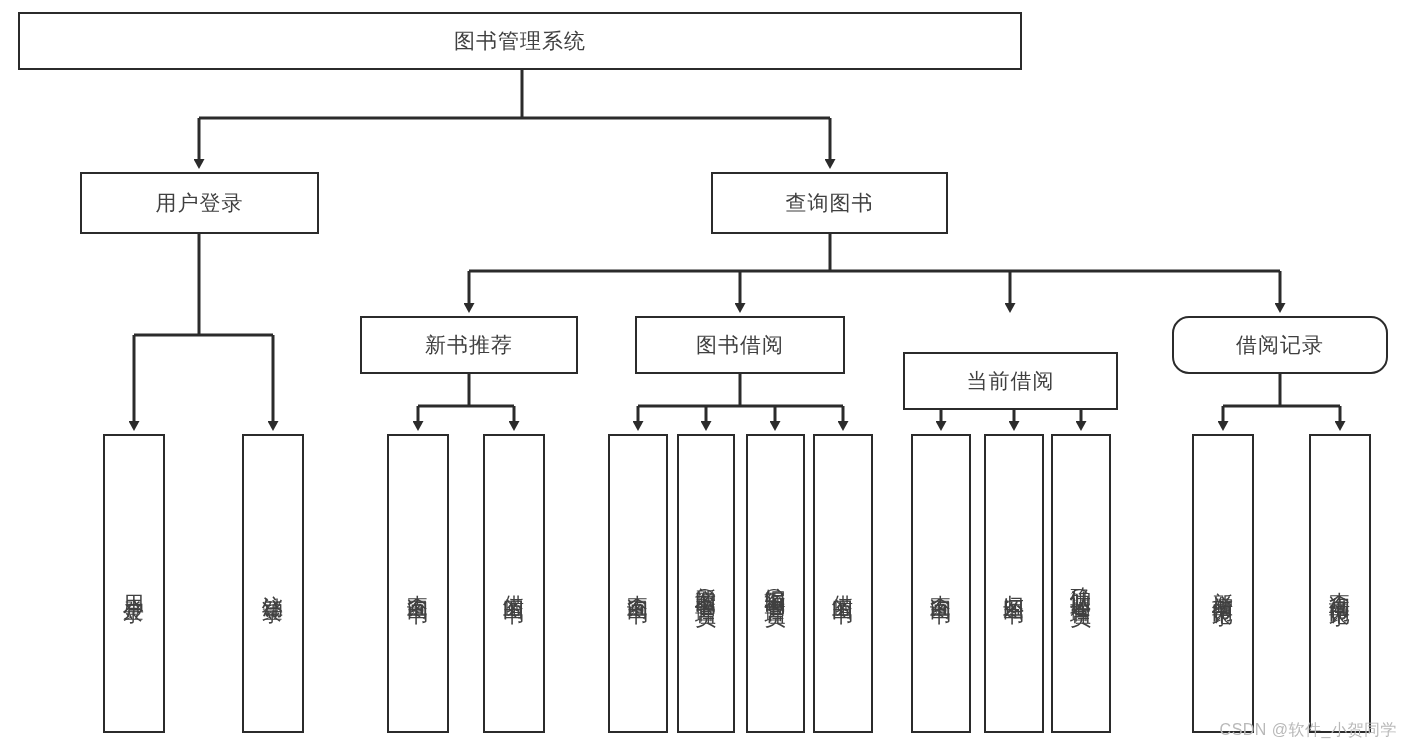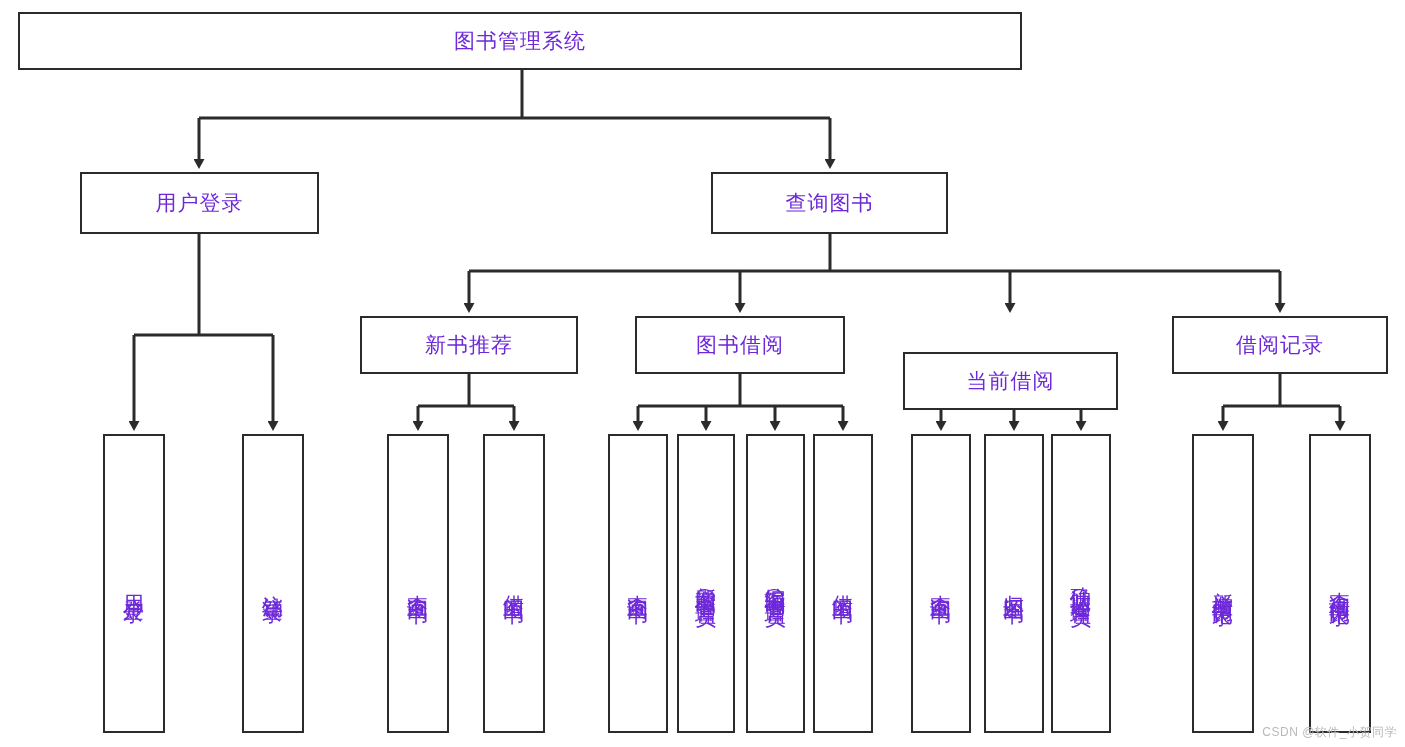--- a/index.html
+++ b/index.html
@@ -23,21 +23,21 @@
     height: 747px;
   }
   .node {
     position: absolute;
     box-sizing: border-box;
     border: 2px solid #2b2b2b;
     background: #ffffff;
     display: flex;
     align-items: center;
     justify-content: center;
-    color: #6d28d9;
+    color: #404040;
   }
   .node.horiz {
     font-size: 21px;
     letter-spacing: 1px;
   }
   .node.vert {
     writing-mode: vertical-rl;
     text-orientation: upright;
     font-size: 21px;
     letter-spacing: 3px;
@@ -45,21 +45,21 @@
     padding: 4px 0;
     white-space: nowrap;
   }
   .node .txt {
     display: block;
   }
   #watermark {
     position: absolute;
     right: 8px;
     bottom: 6px;
-    font-size: 12px;
+    font-size: 16px;
     color: #b9b9b9;
     letter-spacing: 0.5px;
     white-space: nowrap;
   }
 </style>
 </head>
 <body>
 
 <div id="canvas">
 
@@ -126,21 +126,21 @@
 
   <div class="node horiz" style="left:635px; top:316px; width:210px; height:58px;">
     <span class="txt">图书借阅</span>
   </div>
   <div class="node horiz" style="left:360px; top:316px; width:218px; height:58px;">
     <span class="txt">新书推荐</span>
   </div>
   <div class="node horiz" style="left:903px; top:316px; width:215px; height:58px;margin-top:36px;">
     <span class="txt">当前借阅</span>
   </div>
-  <div class="node horiz" style="left:1172px; top:316px; width:216px; height:58px;">
+  <div class="node horiz" style="left:1172px; top:316px; width:216px; height:58px;border-radius:17px;">
     <span class="txt">借阅记录</span>
   </div>
 
   <div class="node vert" style="left:103px; top:434px; width:62px; height:299px;">
     <span class="txt">用户登录</span>
   </div>
   <div class="node vert" style="left:242px; top:434px; width:62px; height:299px;">
     <span class="txt">注销登录</span>
   </div>
 

